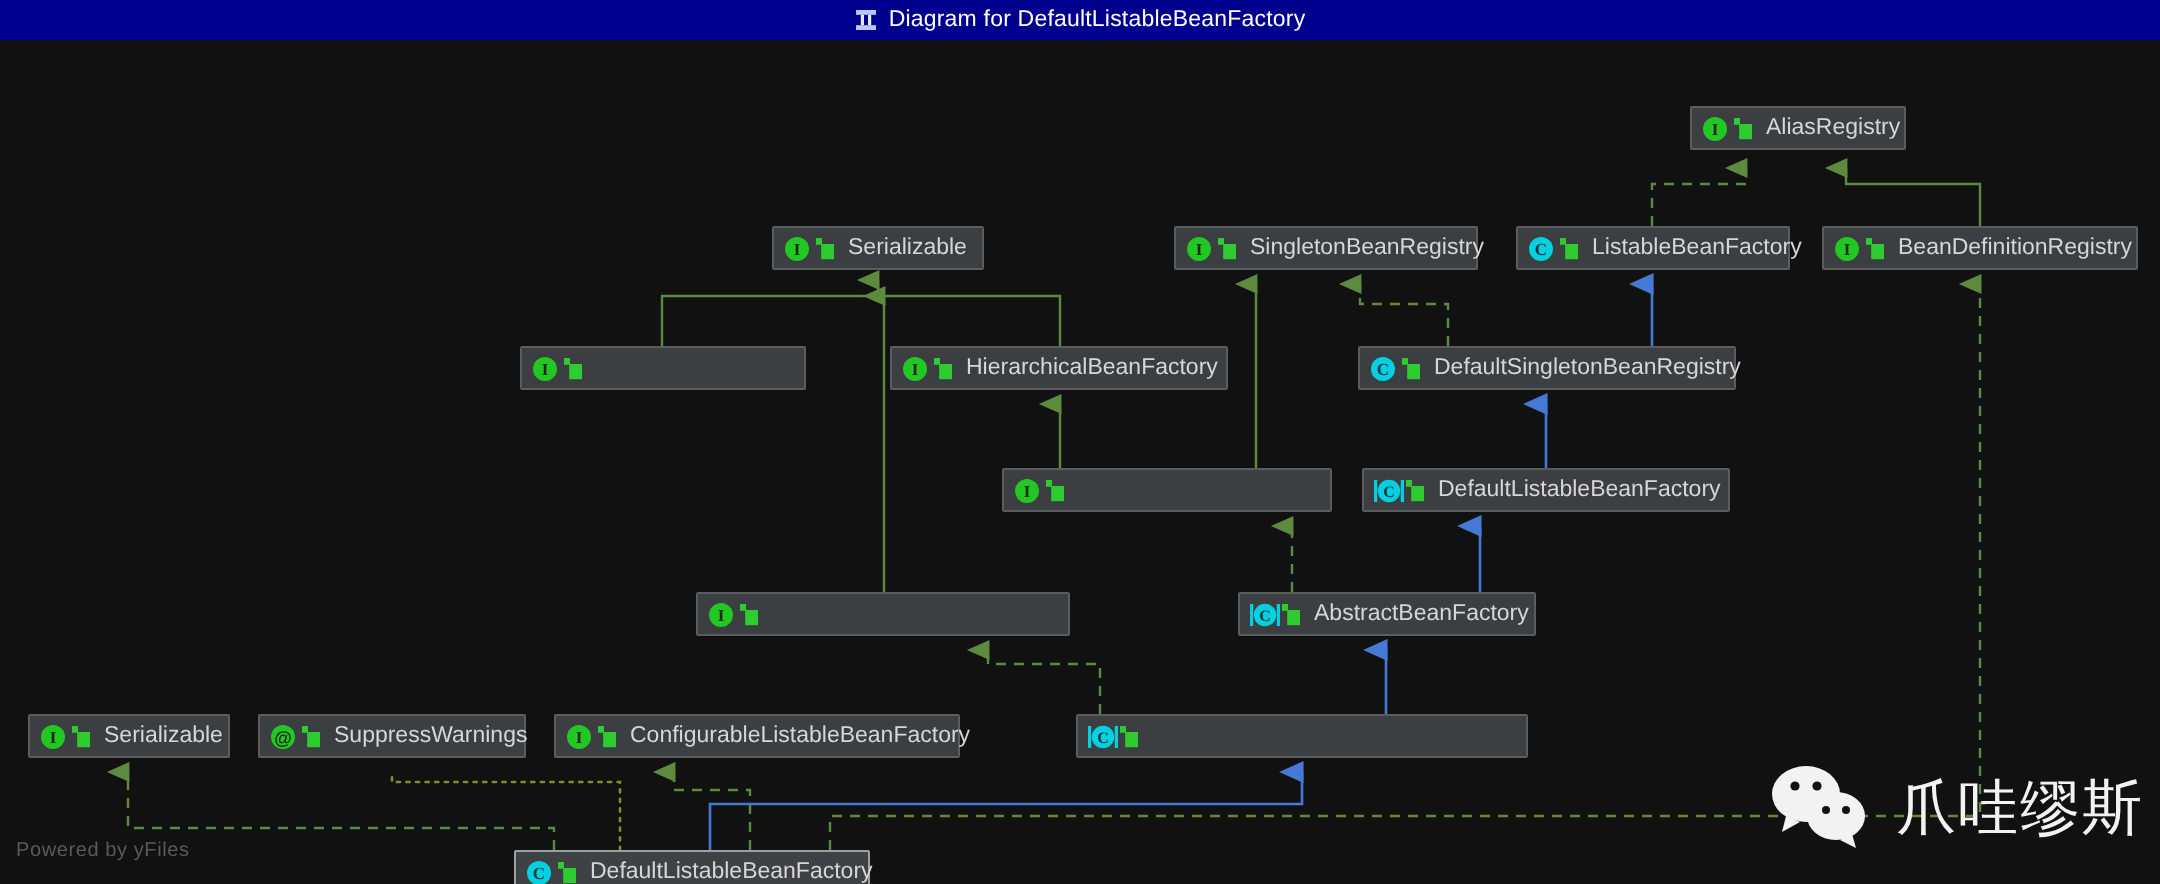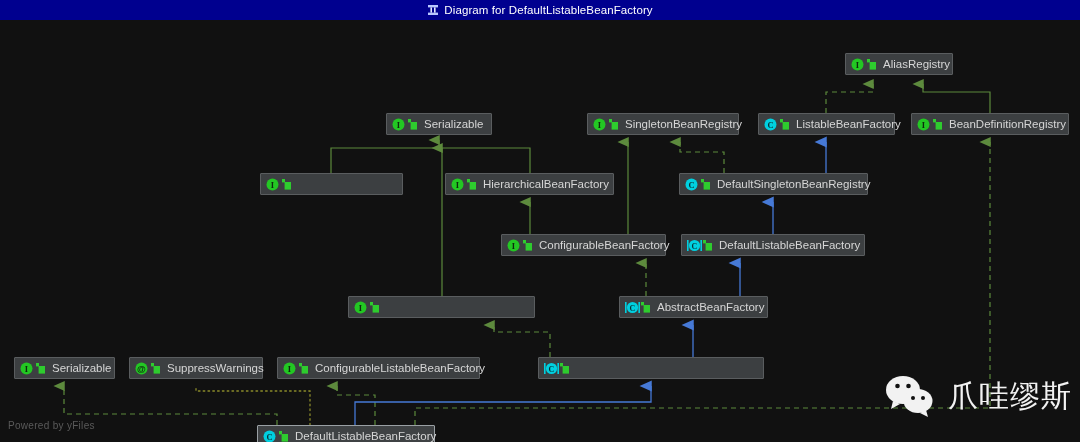--- a/index.html
+++ b/index.html
@@ -56,21 +56,21 @@
   .badge{width:13px;height:13px;position:relative;display:inline-block;flex:none;}
   .badge svg{display:block;}
 
   
   .vis{width:10px;height:11px;position:relative;display:inline-block;flex:none;}
   .vis svg{display:block;}
 
   
   .watermark{
     position:absolute;right:8px;top:345px;width:190px;height:62px;
-    display:flex;align-items:center;gap:6px;z-index:6;pointer-events:none;
+    display:flex;align-items:flex-end;gap:6px;z-index:6;pointer-events:none;
   }
   .wm-logo{width:60px;height:48px;flex:none;}
   .wm-text{
     color:#f2f2f2;font-size:30px;line-height:44px;
     font-family:"DejaVu Sans",sans-serif;letter-spacing:1px;
   }
 
   
   .powered{
     position:absolute;left:8px;top:400px;
@@ -303,21 +303,20 @@
                 <text x="6.5" y="9.6" font-size="8.5" font-family="Liberation Serif, serif" font-weight="bold" text-anchor="middle" fill="#0d2a0d">I</text>
               </svg>
             </span>
             <span class="vis">
               <svg width="10" height="11" viewBox="0 0 10 11">
                 <rect x="0" y="0" width="3" height="3.4" fill="#2ecc2e"></rect>
                 <rect x="2.6" y="3" width="6.4" height="7.6" fill="#2ecc2e"></rect>
               </svg>
             </span>
           </span>
-          <span class="ntext">ConfigurableBeanFactory</span>
         </div>
         <div class="node" style="left: 681px; top: 214px; width: 184px;">
           <span class="icons">
             <span class="badge">
               <svg width="15" height="13" viewBox="0 0 15 13">
                 <rect x="0" y="1" width="1.6" height="11" fill="#00d0e0"></rect>
                 <rect x="13.4" y="1" width="1.6" height="11" fill="#00d0e0"></rect>
                 <circle cx="7.5" cy="6.5" r="5.6" fill="#00d0e0"></circle>
                 <text x="7.5" y="9.5" font-size="8" font-family="Liberation Serif, serif" font-weight="bold" text-anchor="middle" fill="#06343a">C</text>
               </svg>

